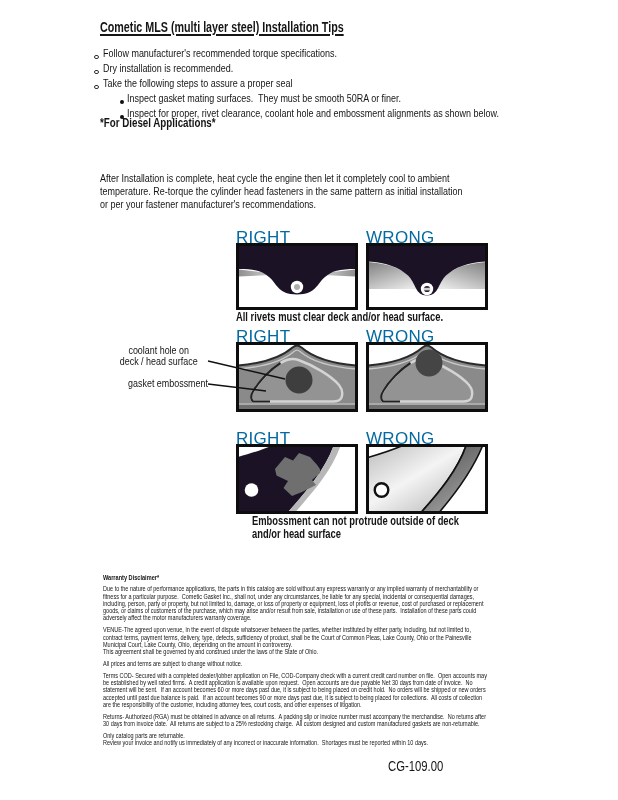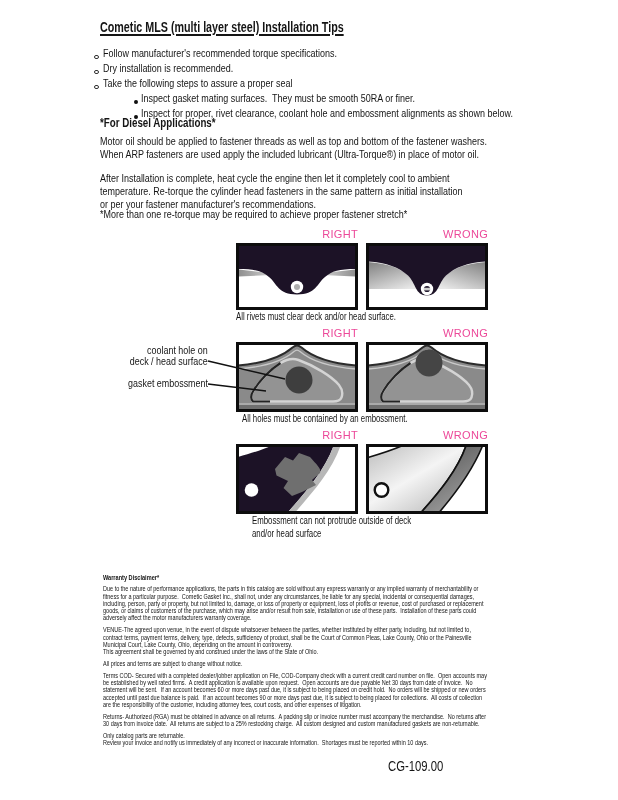--- a/index.html
+++ b/index.html
@@ -11,33 +11,33 @@
   .nx { display:inline-block; transform:scaleX(0.78); transform-origin:0 0; white-space:pre; }
   .nxr { display:inline-block; transform:scaleX(0.85); transform-origin:100% 0; white-space:pre; }
 
   .title {
     position:absolute; left:100px; top:19px; font-size:14.5px; font-weight:bold;
     text-decoration:underline; text-decoration-thickness:1.5px; text-underline-offset:2px;
     transform:scaleX(0.74); transform-origin:0 0; white-space:pre;
   }
   .tips { position:absolute; left:94px; top:44px; }
   .tip-row { display:flex; height:15px; font-size:11.5px; align-items:flex-end; }
-  .tip-row.sub { margin-left:40px; }
+  .tip-row.sub { margin-left:26px; }
   .o-bullet { width:4.5px; height:4.5px; border:1.1px solid #333; border-radius:50%; margin-top:4.2px; margin-right:4px; flex:none; }
   .d-bullet { width:3.8px; height:3.8px; background:#111; border-radius:50%; margin-top:4.6px; margin-right:3.5px; flex:none; }
 
   .diesel-h { position:absolute; left:100px; top:116px; font-size:12.5px; font-weight:bold; }
   .para { position:absolute; left:100px; font-size:11.5px; line-height:13.2px; }
   .p1 { top:135px; }
   .p2 { top:157px;margin-top:15px; }
   .pnote { top:208px; }
 
-  .dlabel { position:absolute; width:122px; text-align:right; font-size:11px; letter-spacing:0.3px; color:#ec4899; }
+  .dlabel { position:absolute; width:122px; text-align:left; font-size:17px; letter-spacing:0.3px; color:#0369a1; }
   .panel { position:absolute; width:122px; }
-  .cap { position:absolute; font-size:10px; font-weight:normal; line-height:12.5px; }
+  .cap { position:absolute; font-size:12px; font-weight:bold; line-height:12.5px; }
 
   .ann { position:absolute; left:96px; width:112px; text-align:right; font-size:10.5px; line-height:11.4px; }
   .leader { position:absolute; left:96px; top:340px; pointer-events:none; }
 
   .legal { position:absolute; left:103px; top:574px; width:470px; font-size:6.9px; line-height:7.3px;
            transform:scaleX(0.8); transform-origin:0 0; }
   .legal h3 { font-size:7px; font-weight:bold; margin-bottom:4px; }
   .legal p { white-space:pre; margin-bottom:4.5px; }
 
   .footer-code { position:absolute; left:388px; top:758px; font-size:14.5px; }
@@ -66,26 +66,23 @@
         <span class="d-bullet"></span>
         <span class="nx">Inspect gasket mating surfaces.  They must be smooth 50RA or finer.</span>
       </div>
     <div class="tip-row sub">
         <span class="d-bullet"></span>
         <span class="nx">Inspect for proper, rivet clearance, coolant hole and embossment alignments as shown below.</span>
       </div>
   </div>
 
   <h2 class="diesel-h"><span class="nx">*For Diesel Applications*</span></h2>
-  <div class="para p1"><span class="nx">Motor oil should be applied to fastener threads as well as top and bottom of the fastener washers.
-When ARP fasteners are used apply the included lubricant (Ultra-Torque®) in place of motor oil.</span></div>
   <div class="para p2"><span class="nx">After Installation is complete, heat cycle the engine then let it completely cool to ambient
 temperature. Re-torque the cylinder head fasteners in the same pattern as initial installation
 or per your fastener manufacturer's recommendations.</span></div>
-  <div class="para pnote"><span class="nx">*More than one re-torque may be required to achieve proper fastener stretch*</span></div>
 
   <div class="dlabel" style="left:236px; top:228px;">RIGHT</div>
   <div class="dlabel" style="left:366px; top:228px;">WRONG</div>
 
   <div class="panel" style="left:236px; top:243px;">
     <svg width="122" height="67" viewBox="0 0 122 67">
       <defs>
         <linearGradient id="w1" x1="0" y1="0" x2="1" y2="0">
             <stop offset="0" stop-color="#8f8f8f"></stop>
             <stop offset="1" stop-color="#e6e6e6"></stop>
@@ -151,28 +148,27 @@
       <path d="M2,27 C27,25 47,19 58,9.5 C60.5,7.6 61.5,7.6 64,9.5 C75,19 95,25 120,27" fill="none" stroke="#c9c9c9" stroke-width="1.3"></path>
       <path d="M17,59.5 C14.5,57.5 14.5,53 17.5,48.5 C23,39.5 34,27.5 44.5,21 C51,17 57,16 62.5,18 C78,23.5 96,34.5 103,43 C106,46.8 107,51.5 105.5,55.5 C104.3,58.6 101.5,59.5 97,59.5 Z" fill="#939393" stroke="#d4d4d4" stroke-width="2.4"></path>
       <path d="M44.5,21 C34,27.5 23,39.5 17.5,48.5 C14.5,53 14.5,57.5 17,59.5 L34,59.5" fill="none" stroke="#242424" stroke-width="2.2"></path>
       <circle cx="63" cy="21" r="13.5" fill="#454545"></circle>
       <line x1="2" y1="62" x2="120" y2="62" stroke="#c9c9c9" stroke-width="1.2"></line>
       <rect x="2" y="63" width="118" height="5" fill="#6f6f6f"></rect>
       <rect x="1.5" y="1.5" width="119" height="67" fill="none" stroke="#0d0d0d" stroke-width="3"></rect>
     </svg>
   </div>
 
-  <div class="ann" style="top:345px;"><span class="nxr">coolant hole on
+  <div class="ann" style="top:345px;text-align:center;"><span class="nxr">coolant hole on
 deck / head surface</span></div>
   <div class="ann" style="top:378px;"><span class="nxr">gasket embossment</span></div>
   <svg class="leader" width="200" height="60" viewBox="0 0 200 60">
     <line x1="112" y1="21" x2="189" y2="39" stroke="#111" stroke-width="1.4"></line>
     <line x1="112" y1="44" x2="170" y2="51" stroke="#111" stroke-width="1.4"></line>
   </svg>
-  <div class="cap" style="left:242px; top:413px;"><span class="nx">All holes must be contained by an embossment.</span></div>
 
   <div class="dlabel" style="left:236px; top:429px;">RIGHT</div>
   <div class="dlabel" style="left:366px; top:429px;">WRONG</div>
 
   <div class="panel" style="left:236px; top:444px;">
     <svg width="122" height="70" viewBox="0 0 122 70">
       <rect width="122" height="70" fill="#ffffff"></rect>
       <path d="M2,13 C15,9.5 27,5.5 35,2 L97.5,2 C89,25.5 70.5,47.5 52,68 L2,68 Z" fill="#1c1226"></path>
       <path d="M97.5,2 C89,25.5 70.5,47.5 52,68 L59.5,68 C77.5,47.5 96,26 104.5,2 Z" fill="#b7b7b7"></path>
       <path d="M39,25 L49,13 L57,16.5 L63,9 L74,13 C80,20 86,25 84,29 L76,36 L80,41 L66,48 L56,52 L47.5,44 L52,37 L40.5,31.5 Z" fill="#6f6f6f"></path>

